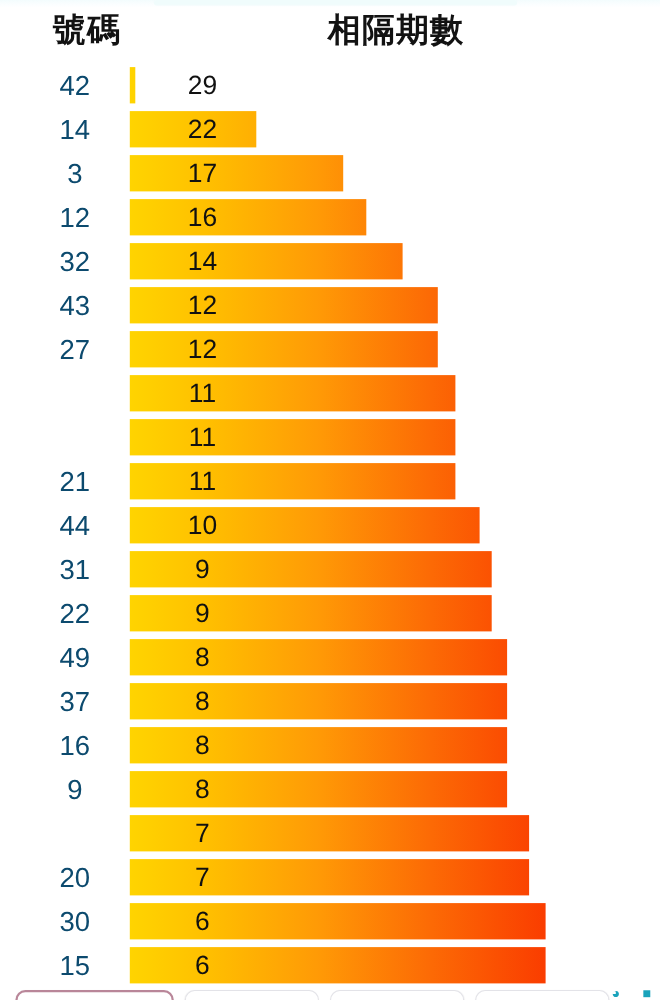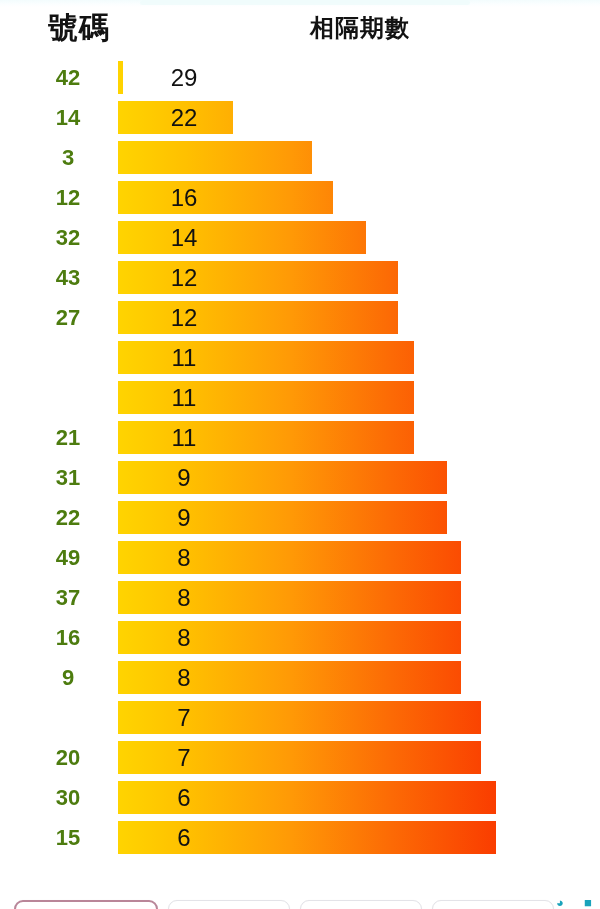--- a/index.html
+++ b/index.html
@@ -29,37 +29,37 @@
     position:absolute;left:0;top:0;width:136px;
     text-align:center;
     font-size:30px;font-weight:700;color:#121212;
     letter-spacing:1px;
     line-height:40px;
     margin-left:11px;
   }
   .head-val{
     position:absolute;left:210px;top:0;width:300px;
     text-align:center;
-    font-size:24px;font-weight:700;color:#121212;
+    font-size:30px;font-weight:700;color:#121212;
     letter-spacing:1px;
     line-height:40px;
   }
 
   
   .rows{
     position:absolute;left:0;top:58px;width:600px;
   }
   .row{
     position:relative;
     height:40px;
   }
   .row-num{
     position:absolute;left:28px;top:0;width:80px;height:40px;
     display:flex;align-items:center;justify-content:center;
-    font-size:22px;color:#4d7c0f;font-weight:700;
+    font-size:25px;color:#0c4a6e;font-weight:400;
   }
   .bar-track{
     position:absolute;left:118px;top:0;right:0;height:40px;
   }
   .bar{
     position:absolute;left:0;top:3px;height:33px;
     background:linear-gradient(to right,#FFD400 0%,#FFC000 18%,#FF9A06 45%,#FC6A05 72%,#FA3C00 100%);
     background-attachment:local;
   }
   .bar-val{
@@ -116,20 +116,21 @@
         <div class="bar-track">
           <div class="bar" style="width: 115px; background-size: 380px 100%;"></div>
         </div>
         <div class="bar-val">22</div>
       </div>
       <div class="row">
         <div class="row-num">3</div>
         <div class="bar-track">
           <div class="bar" style="width: 194px; background-size: 380px 100%;"></div>
         </div>
+        <div class="bar-val">17</div>
       </div>
       <div class="row">
         <div class="row-num">12</div>
         <div class="bar-track">
           <div class="bar" style="width: 215px; background-size: 380px 100%;"></div>
         </div>
         <div class="bar-val">16</div>
       </div>
       <div class="row">
         <div class="row-num">32</div>
@@ -163,20 +164,27 @@
           <div class="bar" style="width: 296px; background-size: 380px 100%;"></div>
         </div>
         <div class="bar-val">11</div>
       </div>
       <div class="row">
         <div class="row-num">21</div>
         <div class="bar-track">
           <div class="bar" style="width: 296px; background-size: 380px 100%;"></div>
         </div>
         <div class="bar-val">11</div>
+      </div>
+      <div class="row">
+        <div class="row-num">44</div>
+        <div class="bar-track">
+          <div class="bar" style="width: 318px; background-size: 380px 100%;"></div>
+        </div>
+        <div class="bar-val">10</div>
       </div>
       <div class="row">
         <div class="row-num">31</div>
         <div class="bar-track">
           <div class="bar" style="width: 329px; background-size: 380px 100%;"></div>
         </div>
         <div class="bar-val">9</div>
       </div>
       <div class="row">
         <div class="row-num">22</div>

